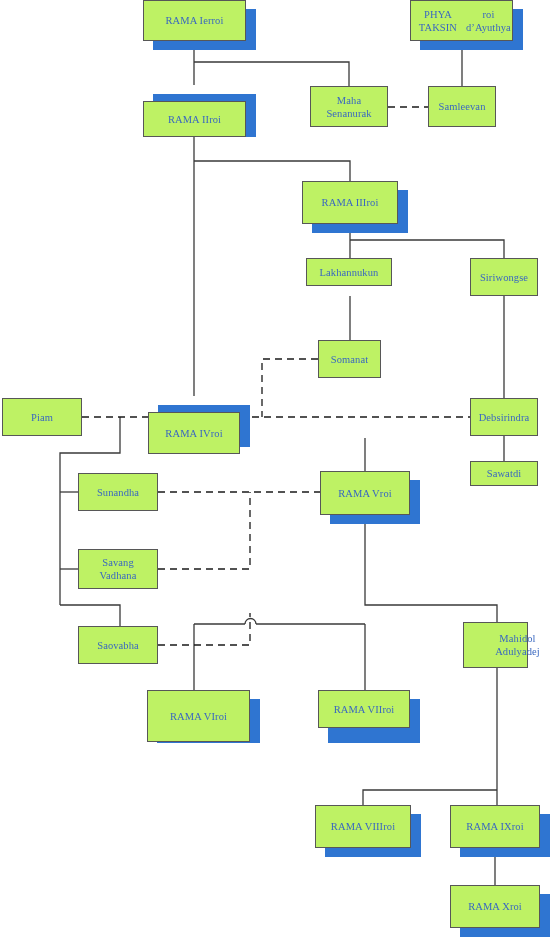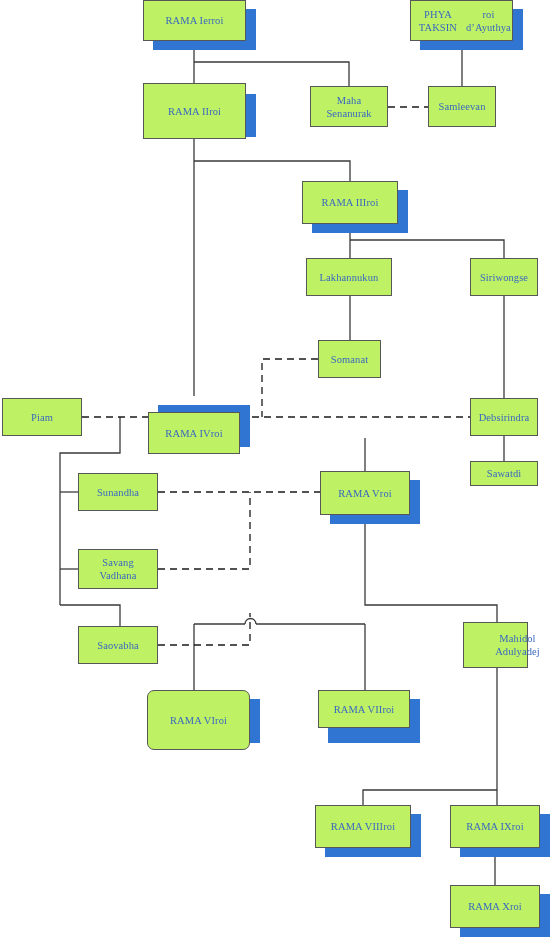--- a/index.html
+++ b/index.html
@@ -114,36 +114,36 @@
   <div class="shadow" style="left:460px;top:894px;width:90px;height:43px;"></div>
 
   <div class="node" style="left:143px;top:0px;width:103px;height:41px;">
     <span class="ttl">RAMA Ier</span>
     <span class="sub">roi</span>
   </div>
   <div class="node" style="left:410px;top:0px;width:103px;height:41px;">
     <span class="ttl">PHYA TAKSIN</span>
     <span class="sub">roi d’Ayuthya</span>
   </div>
-  <div class="node" style="left:143px;top:83px;width:103px;height:56px;">
+  <div class="node" style="left:143px;top:101px;width:103px;height:36px;">
     <span class="ttl">RAMA II</span>
     <span class="sub">roi</span>
   </div>
   <div class="node" style="left:310px;top:86px;width:78px;height:41px;">
     <span class="ttl">Maha
 Senanurak</span>
   </div>
   <div class="node" style="left:428px;top:86px;width:68px;height:41px;">
     <span class="ttl">Samleevan</span>
   </div>
   <div class="node" style="left:302px;top:181px;width:96px;height:43px;">
     <span class="ttl">RAMA III</span>
     <span class="sub">roi</span>
   </div>
-  <div class="node" style="left:306px;top:258px;width:86px;height:38px;">
+  <div class="node" style="left:306px;top:258px;width:86px;height:28px;">
     <span class="ttl">Lakhannukun</span>
   </div>
   <div class="node" style="left:470px;top:258px;width:68px;height:38px;">
     <span class="ttl">Siriwongse</span>
   </div>
   <div class="node" style="left:318px;top:340px;width:63px;height:38px;">
     <span class="ttl">Somanat</span>
   </div>
   <div class="node" style="left:2px;top:398px;width:80px;height:38px;">
     <span class="ttl">Piam</span>
@@ -169,21 +169,21 @@
     <span class="ttl">Savang
 Vadhana</span>
   </div>
   <div class="node" style="left:78px;top:626px;width:80px;height:38px;">
     <span class="ttl">Saovabha</span>
   </div>
   <div class="node" style="left:463px;top:622px;width:65px;height:46px;padding-left:44px;">
     <span class="ttl">Mahidol
 Adulyadej</span>
   </div>
-  <div class="node" style="left:147px;top:690px;width:103px;height:60px;border-radius:7px;">
+  <div class="node" style="left:147px;top:690px;width:103px;height:52px;">
     <span class="ttl">RAMA VI</span>
     <span class="sub">roi</span>
   </div>
   <div class="node" style="left:318px;top:690px;width:92px;height:38px;">
     <span class="ttl">RAMA VII</span>
     <span class="sub">roi</span>
   </div>
   <div class="node" style="left:315px;top:805px;width:96px;height:43px;">
     <span class="ttl">RAMA VIII</span>
     <span class="sub">roi</span>

